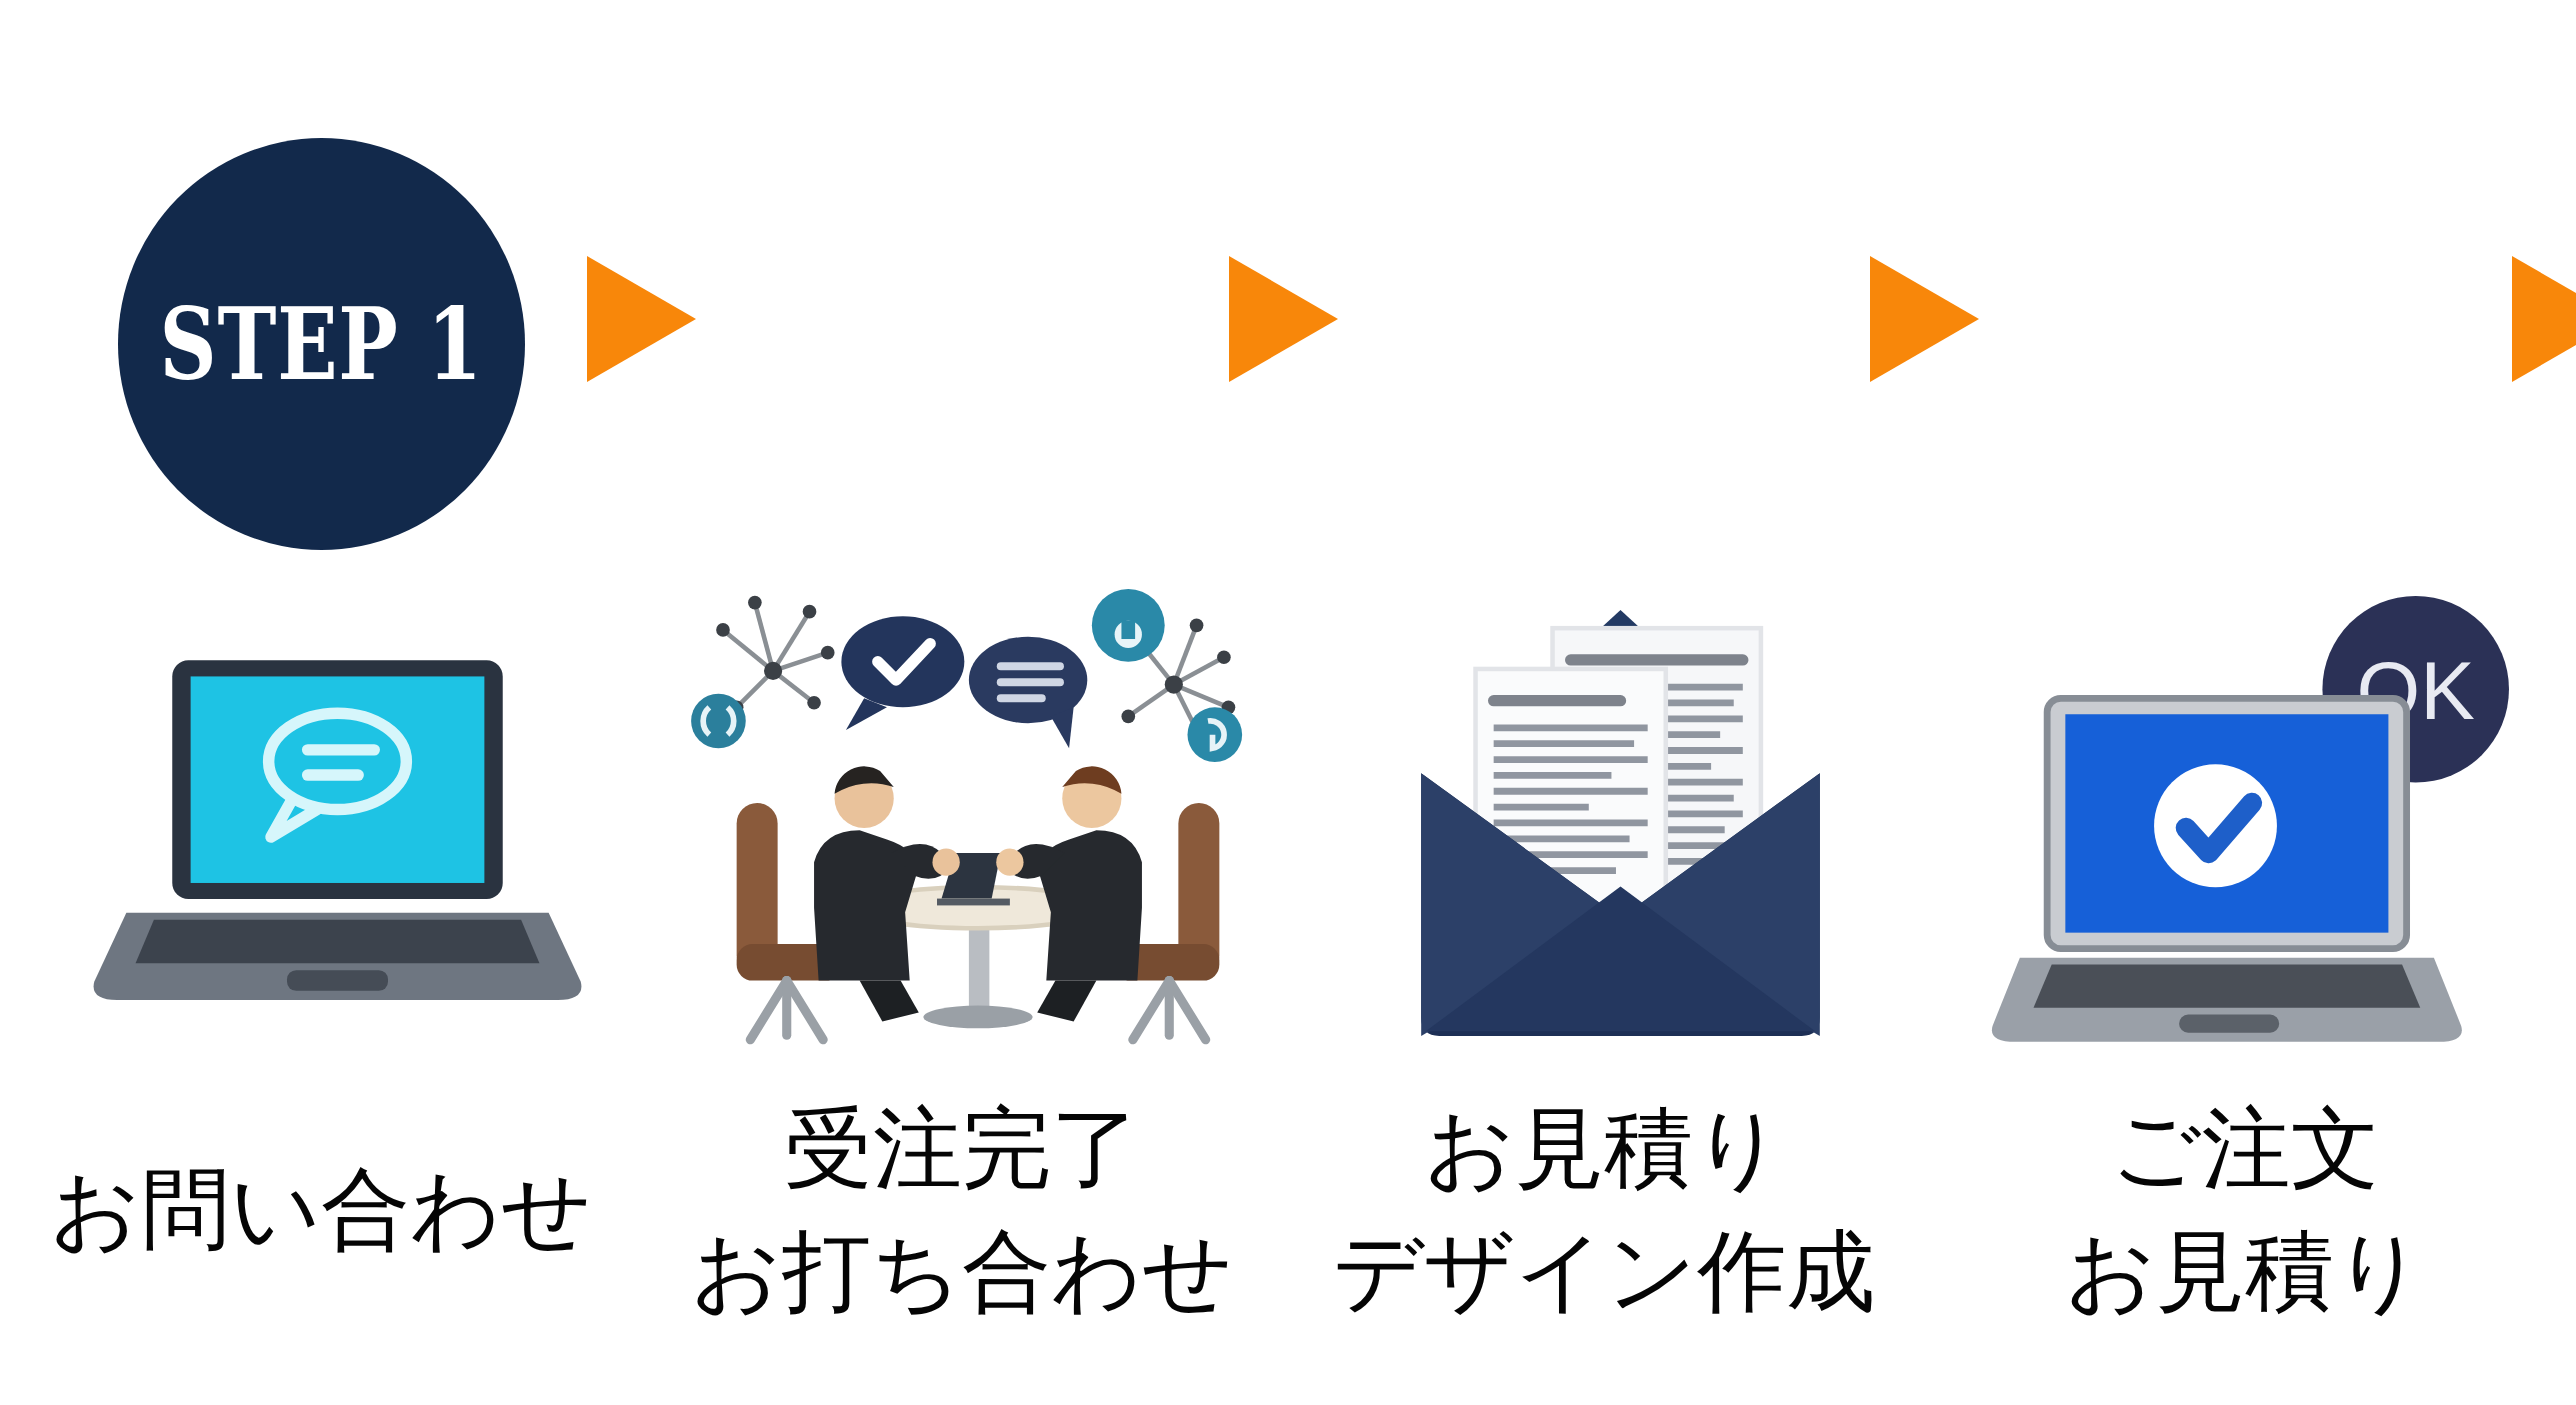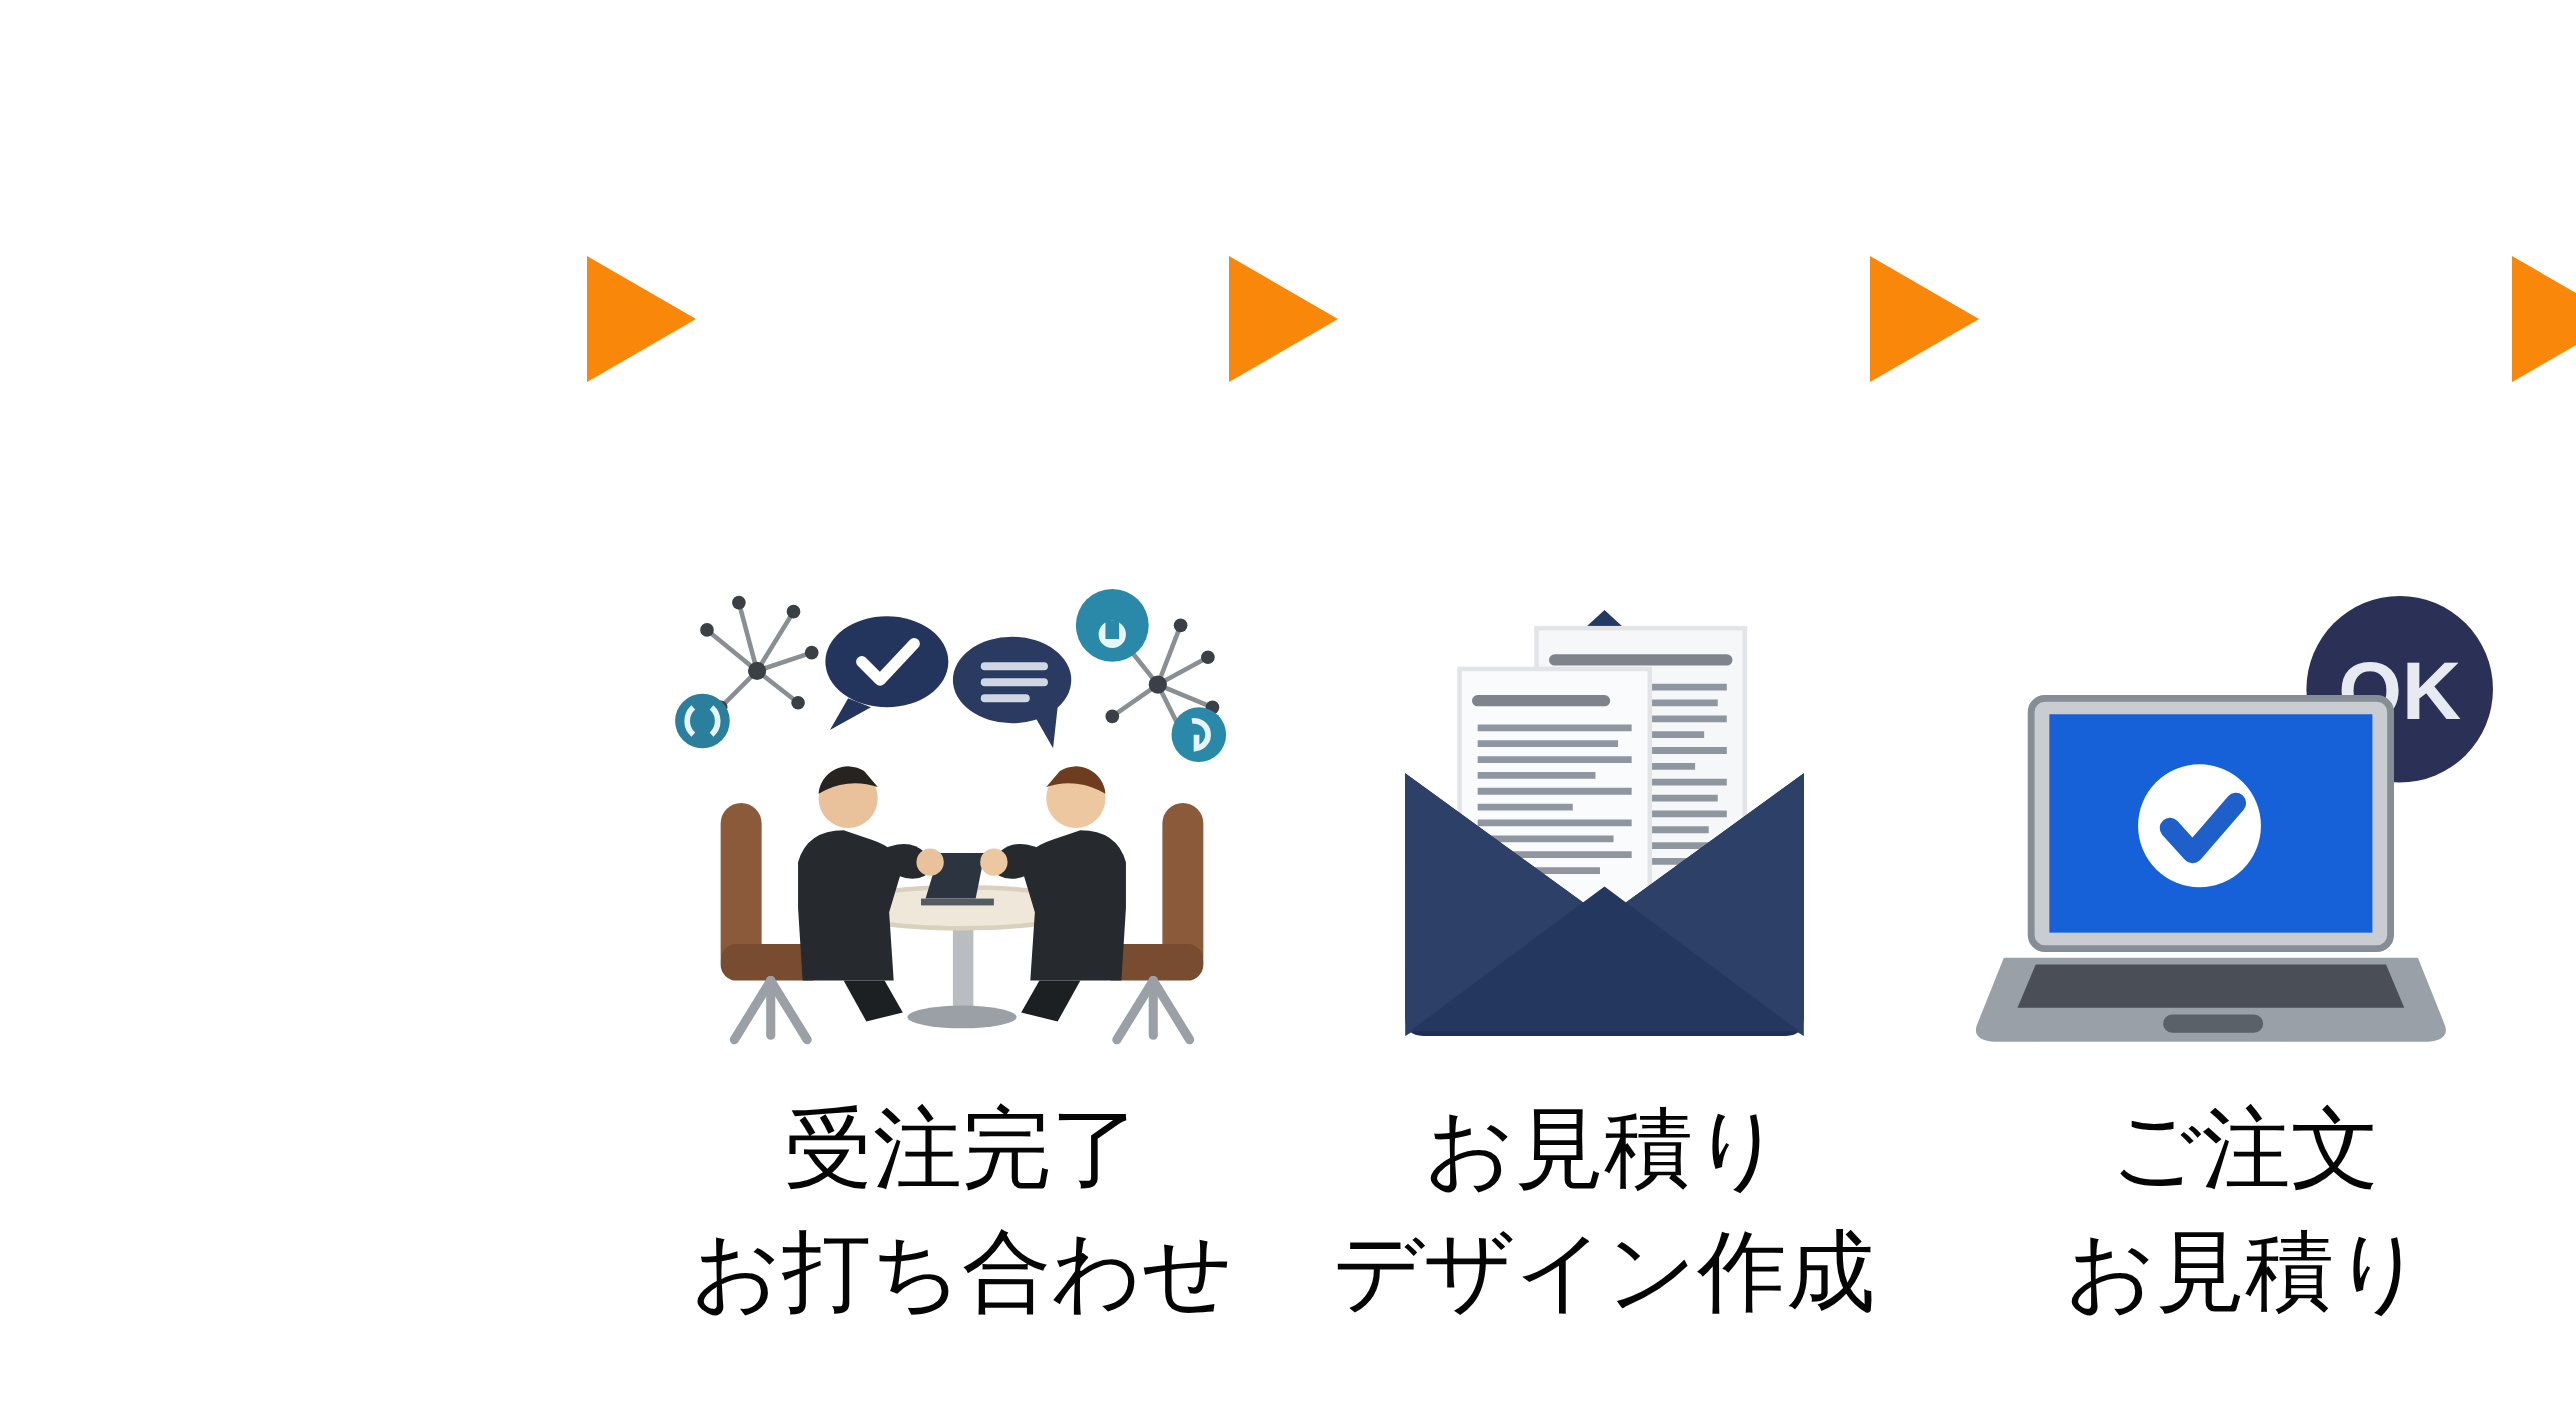--- a/index.html
+++ b/index.html
@@ -17,38 +17,62 @@
     font-family:"DejaVu Serif","Liberation Serif",serif;font-weight:700;
     font-size:99px;color:#ffffff;transform:scaleX(0.80);white-space:nowrap;
     letter-spacing:1px;
   }
   .arrow{
     position:absolute;top:256px;width:0;height:0;
     border-left:109px solid #f8870a;
     border-top:63px solid transparent;border-bottom:63px solid transparent;
   }
   .icon-wrap{
-    position:absolute;top:562px;left:0;width:618px;height:531px;
-    display:flex;align-items:center;justify-content:center;font-weight:bold;
+    position:absolute;top:562px;left:16px;width:618px;height:531px;
+    display:flex;align-items:center;justify-content:center;
   }
   .caption{
     position:absolute;top:1097px;left:-31px;width:680px;height:227px;
     display:flex;flex-direction:column;align-items:center;justify-content:center;
     text-align:center;
   }
   .caption-line{
     display:block;font-size:89px;line-height:123px;color:#050505;white-space:nowrap;
   }
   .caption-line:empty{display:none;}
 </style>
 </head>
 <body>
 
 <div class="stage">
 
+  <div class="column" style="left:12px">
+    <div class="circle">
+      <span class="step-label">STEP 1</span>
+    </div>
+    <div class="icon-wrap">
+      <svg width="505" height="459" viewBox="0 0 220 200" style="margin-top:88px">
+        <rect x="38" y="8" width="144" height="104" rx="7" fill="#2a3340"></rect>
+        <rect x="46" y="15" width="128" height="90" fill="#1ec3e4"></rect>
+        <g stroke="#d6f6fb" stroke-width="5" fill="none" stroke-linecap="round" stroke-linejoin="round">
+          <ellipse cx="110" cy="52" rx="30" ry="21"></ellipse>
+          <path d="M90,69 L81,85 L101,73"></path>
+          <line x1="97" y1="47" x2="126" y2="47"></line>
+          <line x1="97" y1="58" x2="119" y2="58"></line>
+        </g>
+        <path d="M18,118 L202,118 L216,148 Q218,156 206,156 L14,156 Q2,156 4,148 Z" fill="#6e7681"></path>
+        <path d="M30,121 L190,121 L198,140 L22,140 Z" fill="#3c434d"></path>
+        <rect x="88" y="143" width="44" height="9" rx="4" fill="#454c56"></rect>
+      </svg>
+    </div>
+    <div class="caption">
+      <span class="caption-line">お問い合わせ</span>
+
+    </div>
+  </div>
 
   <div class="column" style="left:653px">
     <div class="icon-wrap">
       <svg width="592" height="524" viewBox="0 0 260 230">
 
         <g stroke="#8a8f94" stroke-width="2">
           <line x1="40" y1="46" x2="18" y2="28"></line>
             <line x1="40" y1="46" x2="32" y2="16"></line>
           <line x1="40" y1="46" x2="56" y2="20"></line>
             <line x1="40" y1="46" x2="64" y2="38"></line>

